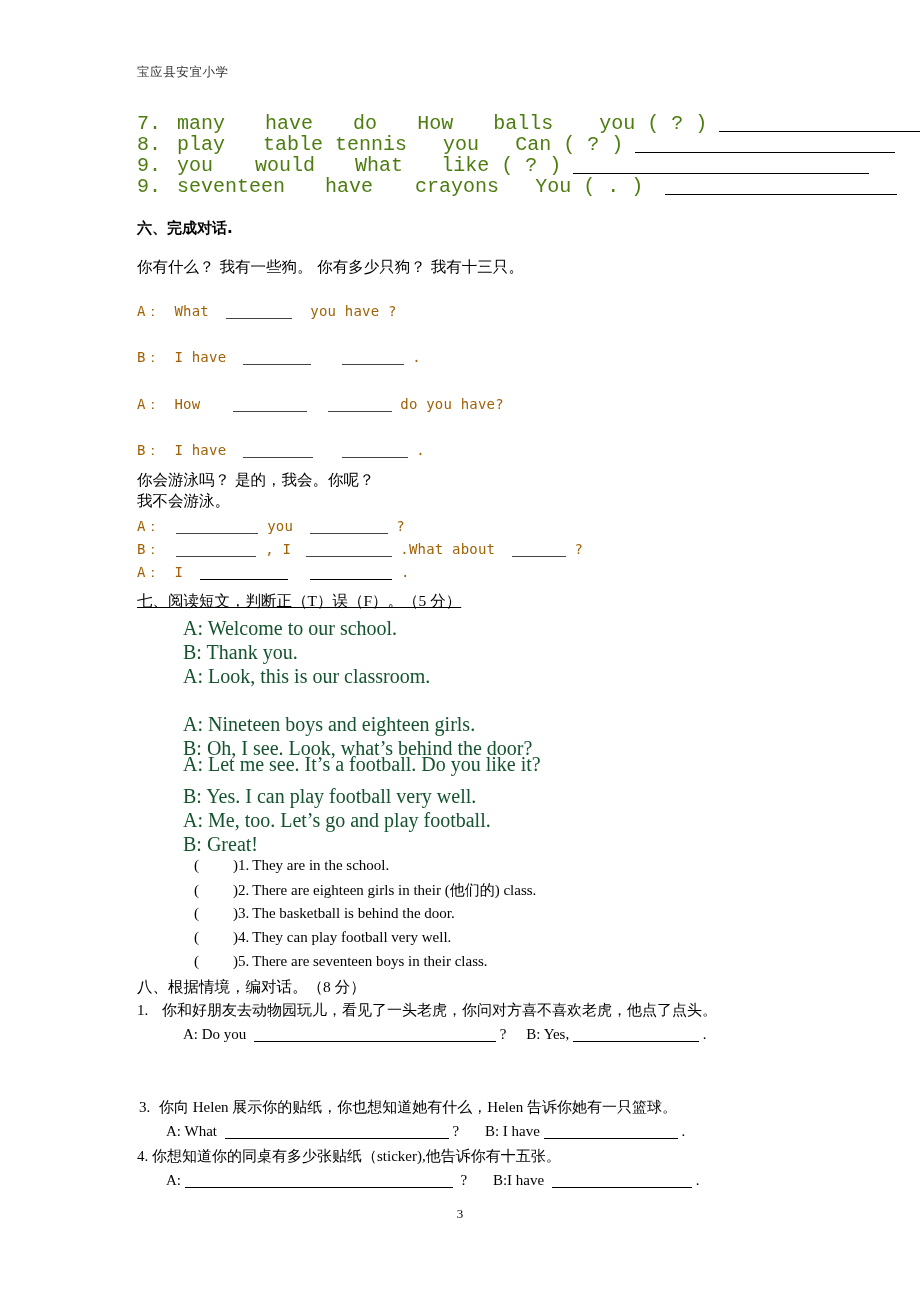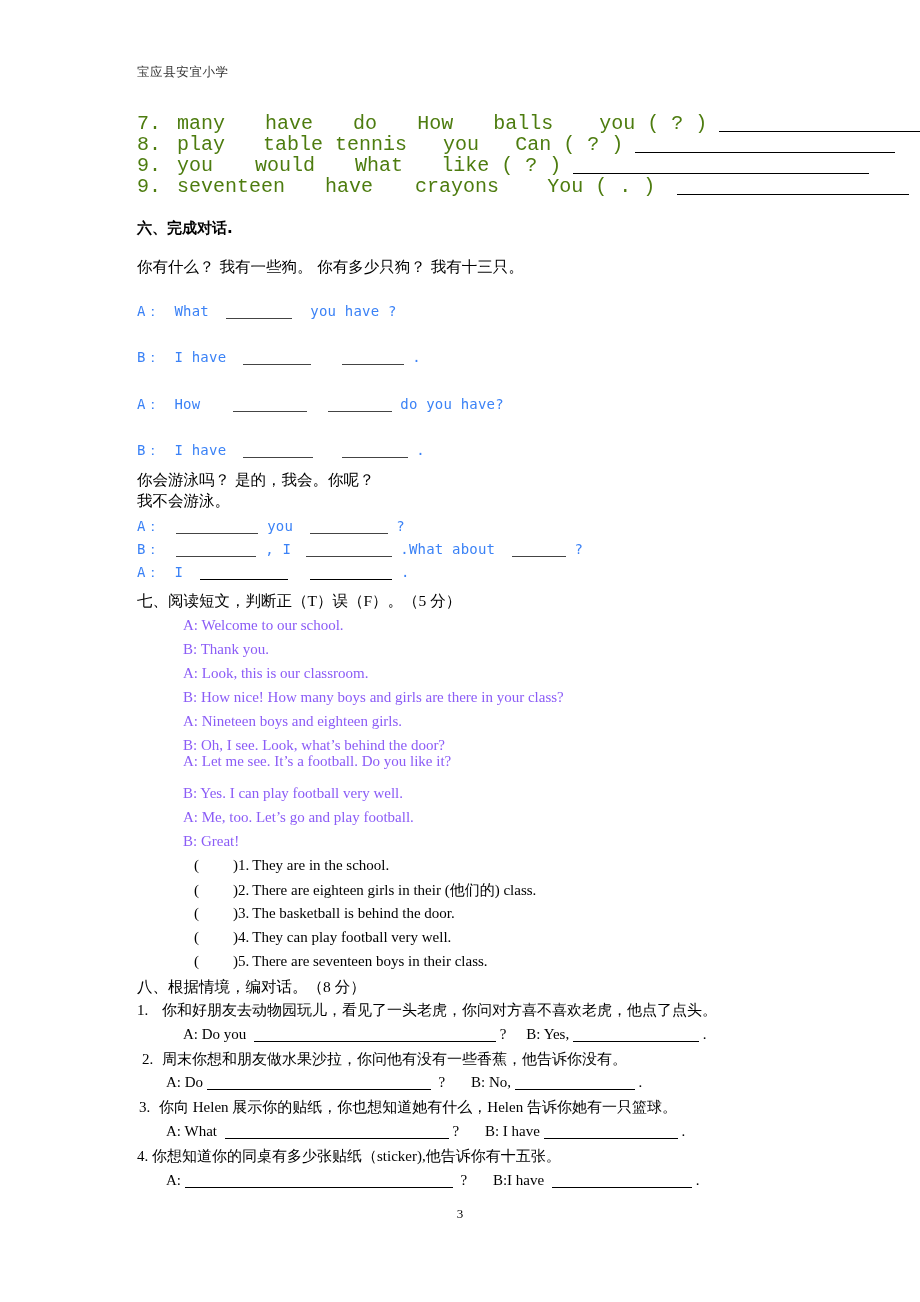--- a/index.html
+++ b/index.html
@@ -68,39 +68,39 @@
     font-family: "DejaVu Sans", sans-serif;
     font-weight: normal;
     font-size: 15.5px;
     color: #000;
   }
 
   
   .mono {
     font-family: "DejaVu Sans Mono", "Liberation Mono", monospace;
     font-size: 14px;
-    color: #3b82f6;
+    color: #a16207;
     letter-spacing: 0.2px;
   }
   .mono .thin-rule {
     display: inline-block;
     border-bottom: 1px solid #444;
     vertical-align: -3px;
   }
   .mono .thick-rule {
     display: inline-block;
     border-bottom: 1.4px solid #000;
     vertical-align: -3px;
   }
 
   
   .para {
     font-family: "Liberation Serif", "DejaVu Serif", serif;
-    font-size: 15px;
-    color: #8b5cf6;
+    font-size: 20px;
+    color: #14532d;
   }
 
   
   .tf {
     font-family: "Liberation Serif", "DejaVu Serif", serif;
     font-size: 15px;
   }
   .tf .paren-gap { display: inline-block; width: 34px; }
 
   
@@ -162,21 +162,21 @@
     <span class="w" style="margin-left:28px;">What</span>
     <span class="w" style="margin-left:26px;">like ( ? )</span>
     <span class="rule" style="width:296px;"></span>
   </div>
 
   <div class="blk wordline" style="left:137px; top:176px;">
     <span class="num">9.</span>
     <span class="w" style="margin-left:4px;">seventeen</span>
     <span class="w" style="margin-left:28px;">have</span>
     <span class="w" style="margin-left:30px;">crayons</span>
-    <span class="w" style="margin-left:36px;">You ( . )</span>
+    <span class="w" style="margin-left:24px;">You ( . )</span>
     <span class="rule" style="width:232px; margin-left:10px;"></span>
   </div>
 
   <div class="blk sec-head" style="left:137px; top:219px;">六、完成对话.</div>
 
   <div class="blk cn-bold" style="left:137px; top:257px;">你有什么？             我有一些狗。 你有多少只狗？        我有十三只。</div>
 
   <div class="blk mono" style="left:137px; top:303px;">
     <span>A：</span>
     <span style="margin-left:6px;">What</span>
@@ -230,26 +230,25 @@
   </div>
 
   <div class="blk mono" style="left:137px; top:564px;">
     <span>A：</span>
     <span style="margin-left:6px;">I</span>
     <span class="thick-rule" style="width:88px; margin-left:8px;"></span>
     <span class="thick-rule" style="width:82px; margin-left:14px;"></span>
     <span>.</span>
   </div>
 
-  <div class="blk sec-head-serif" style="left:137px; top:591px;">七、阅读短文，判断正（T）误（F）。（5 分）</div>
+  <div class="blk sec-head-serif" style="left:137px; top:591px;text-decoration:underline;">七、阅读短文，判断正（T）误（F）。（5 分）</div>
 
   <div class="blk para" style="left:183px; top:617px;">A: Welcome to our school.</div>
   <div class="blk para" style="left:183px; top:641px;">B: Thank you.</div>
   <div class="blk para" style="left:183px; top:665px;">A: Look, this is our classroom.</div>
-  <div class="blk para" style="left:183px; top:689px;">B: How nice! How many boys and girls are there in your class?</div>
   <div class="blk para" style="left:183px; top:713px;">A: Nineteen boys and eighteen girls.</div>
   <div class="blk para" style="left:183px; top:737px;">B: Oh, I see. Look, what’s behind the door?</div>
   <div class="blk para" style="left:183px; top:753px;">A: Let me see. It’s a football. Do you like it?</div>
   <div class="blk para" style="left:183px; top:785px;">B: Yes. I can play football very well.</div>
   <div class="blk para" style="left:183px; top:809px;">A: Me, too. Let’s go and play football.</div>
   <div class="blk para" style="left:183px; top:833px;">B: Great!</div>
 
   <div class="blk tf" style="left:194px; top:857px;">
     <span>(</span><span class="paren-gap"></span><span>)1.</span><span style="margin-left:3px;">They are in the school.</span>
   </div>
@@ -274,32 +273,20 @@
   </div>
   <div class="blk sit-ans" style="left:183px; top:1026px;">
     <span>A: Do you</span>
     <span class="rule2" style="width:242px; margin-left:4px;"></span>
     <span>?</span>
     <span style="margin-left:16px;">B: Yes,</span>
     <span class="rule2" style="width:126px;"></span>
     <span>.</span>
   </div>
 
-  <div class="blk sit-cn" style="left:142px; top:1050px;">
-    <span>2.</span>
-    <span style="margin-left:5px;">周末你想和朋友做水果沙拉，你问他有没有一些香蕉，他告诉你没有。</span>
-  </div>
-  <div class="blk sit-ans" style="left:166px; top:1074px;">
-    <span>A: Do</span>
-    <span class="rule2" style="width:224px;"></span>
-    <span style="margin-left:4px;">?</span>
-    <span style="margin-left:22px;">B: No,</span>
-    <span class="rule2" style="width:120px;"></span>
-    <span>.</span>
-  </div>
 
   <div class="blk sit-cn" style="left:139px; top:1098px;">
     <span>3.</span>
     <span style="margin-left:5px;">你向 Helen 展示你的贴纸，你也想知道她有什么，Helen 告诉你她有一只篮球。</span>
   </div>
   <div class="blk sit-ans" style="left:166px; top:1123px;">
     <span>A: What</span>
     <span class="rule2" style="width:224px; margin-left:4px;"></span>
     <span>?</span>
     <span style="margin-left:22px;">B: I have</span>

